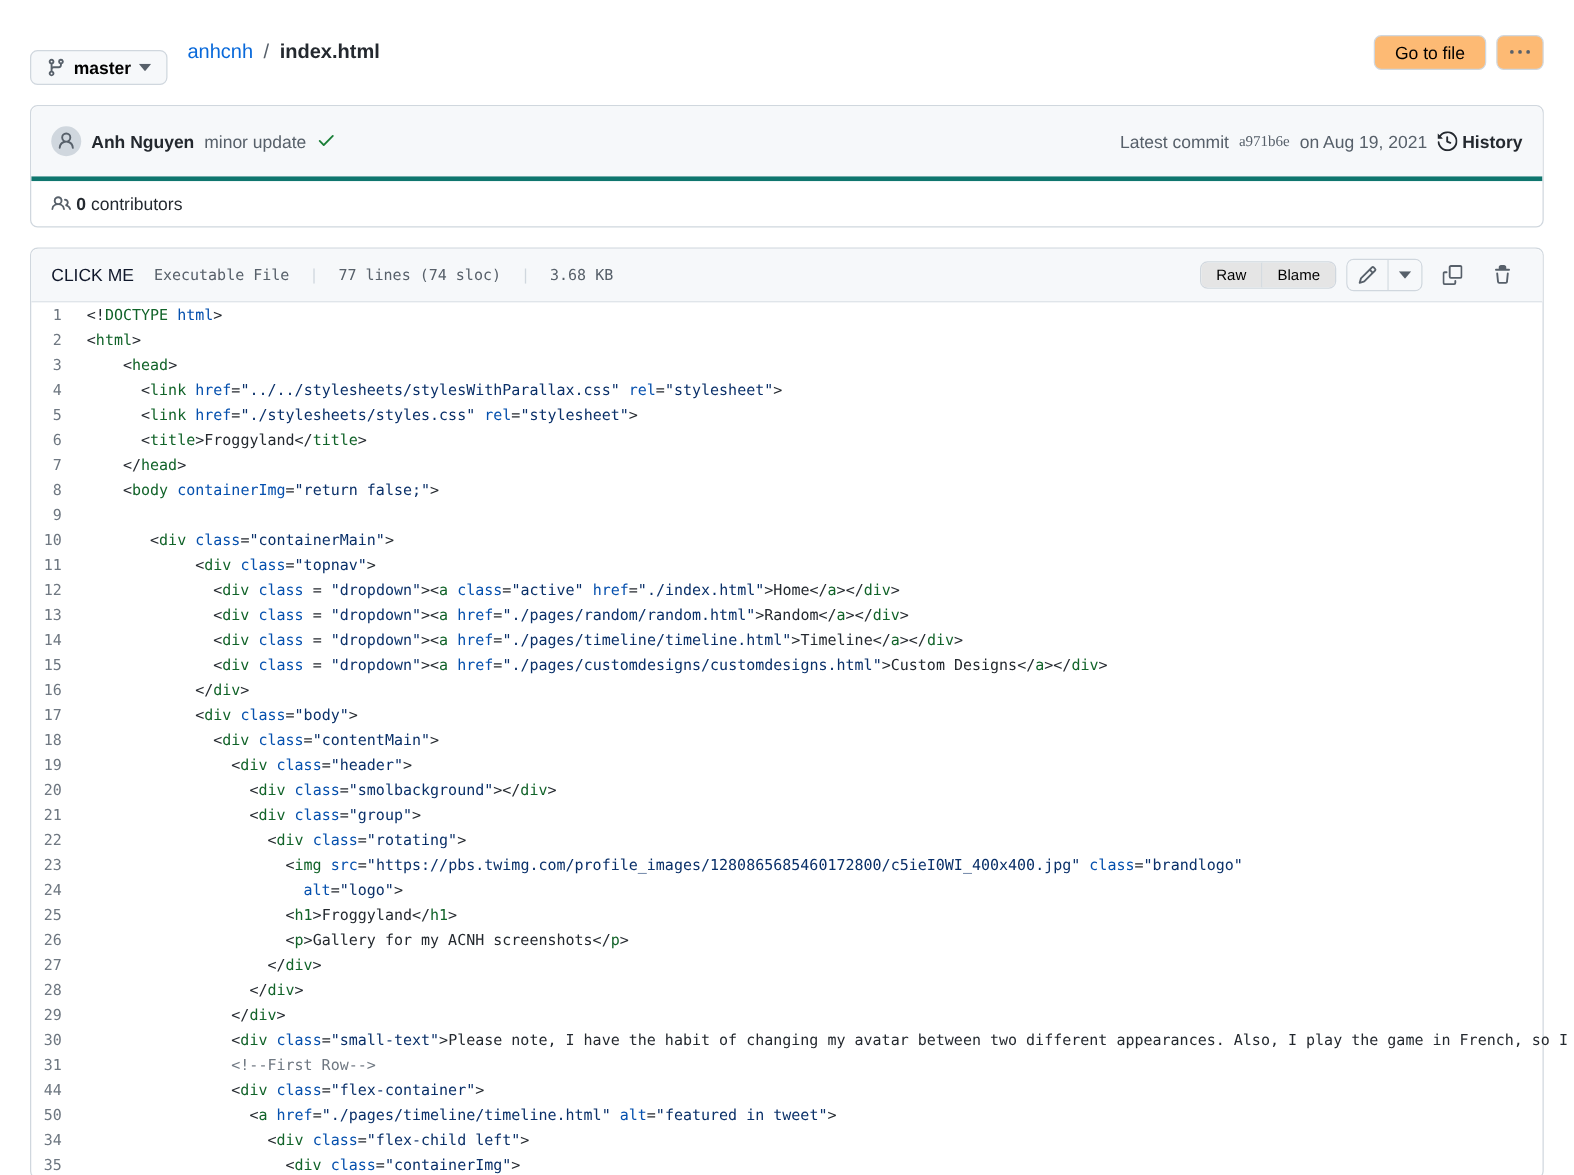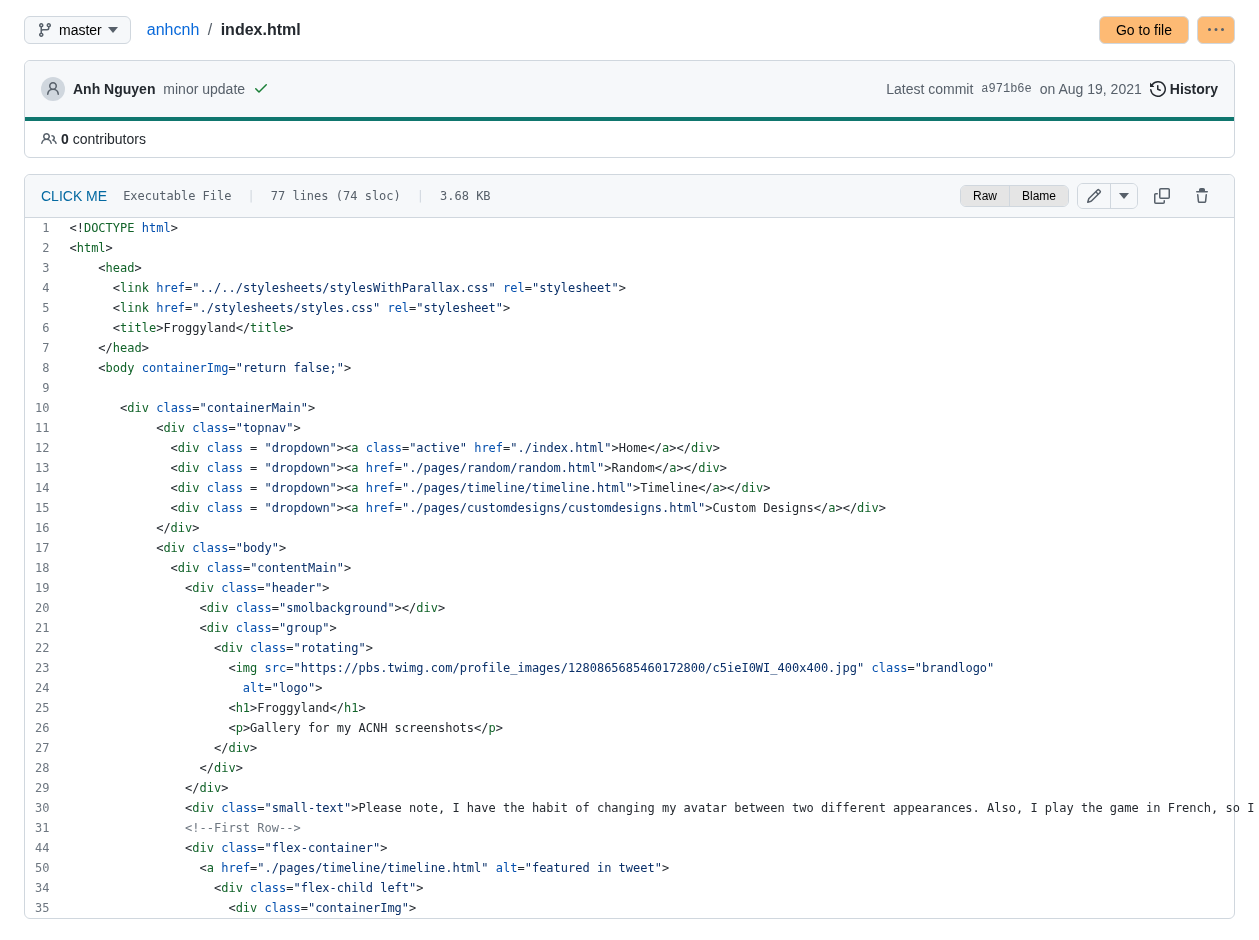--- a/index.html
+++ b/index.html
@@ -1,37 +1,37 @@
 <!DOCTYPE html>
 <html><head>
 <meta charset="utf-8">
 <style>
 * { box-sizing: border-box; margin: 0; padding: 0; }
 body { font-family: -apple-system, BlinkMacSystemFont, "Segoe UI", Helvetica, Arial, sans-serif; font-size: 14px; color: #24292f; background: #ffffff; }
 .container { max-width: 1259px; margin: 0 auto; padding: 0 24px; }
 .top-row { display: flex; align-items: center; justify-content: space-between; padding: 16px 0; }
 .top-left { display: flex; align-items: center; gap: 16px; }
-.branch-btn { display: inline-flex; align-items: center; gap: 6px; padding: 5px 12px; border: 1px solid #d0d7de; border-radius: 6px; background: #f6f8fa; font-size: 14px; font-weight: 400; cursor: pointer; }
+.branch-btn { display: inline-flex; align-items: center; gap: 6px; padding: 5px 12px; border: 1px solid #d0d7de; border-radius: 6px; background: #f6f8fa; font-size: 14px; font-weight: 700; cursor: pointer; margin-top: 24px; }
 .branch-btn svg { fill: #57606a; }
 .breadcrumb { font-size: 16px; }
 .breadcrumb a { color: #0969da; text-decoration: none; }
 .breadcrumb .sep { color: #57606a; margin: 0 4px; }
 .breadcrumb .current { font-weight: 600; color: #24292f; }
 .top-right { display: flex; align-items: center; gap: 8px; }
 .btn { display: inline-flex; align-items: center; padding: 5px 16px; border: 1px solid #d0d7de; border-radius: 6px; background: #fdba74; font-size: 14px; font-weight: 500; cursor: pointer; }
 .btn-icon { padding: 5px 10px; }
 .commit-box { border: 1px solid #d0d7de; border-radius: 6px; margin-bottom: 16px; }
 .commit-header { display: flex; align-items: center; justify-content: space-between; padding: 16px; background: #f6f8fa; border-bottom: 4px solid #0f766e; border-radius: 6px 6px 0 0; }
 .commit-left { display: flex; align-items: center; gap: 8px; }
 .avatar { width: 24px; height: 24px; border-radius: 50%; background: #d0d7de; display: inline-flex; align-items: center; justify-content: center; }
 .commit-author { font-weight: 600; }
 .commit-msg { color: #57606a; margin-left: 4px; }
 .check-icon { color: #1a7f37; }
 .commit-right { display: flex; align-items: center; gap: 8px; color: #57606a; font-size: 14px; }
-.commit-sha { font-family: Liberation Mono, monospace; font-size: 12px; }
+.commit-sha { font-family: Liberation Serif, serif; font-size: 12px; }
 .history-link { display: inline-flex; align-items: center; gap: 4px; color: #24292f; font-weight: 600; cursor: pointer; }
 .contributors-row { padding: 10px 16px; display: flex; align-items: center; gap: 4px; }
 .contributors-row svg { fill: #57606a; }
 .contributors-count { font-weight: 600; }
 .contributors-label { color: #24292f; }
 .file-box { border: 1px solid #d0d7de; border-radius: 6px; }
 .file-header { display: flex; align-items: center; justify-content: space-between; padding: 8px 16px; background: #f6f8fa; border-bottom: 1px solid #d0d7de; border-radius: 6px 6px 0 0; }
 .file-info { display: flex; align-items: center; gap: 16px; font-size: 12px; color: #57606a; font-family: ui-monospace, monospace; }
 .file-info .sep-bar { color: #d0d7de; }
 .file-actions { display: flex; align-items: center; gap: 8px; }
@@ -43,21 +43,21 @@
 .btn-group2 .icon-btn:last-child { border-right: none; }
 .icon-pad { padding: 4px 8px; cursor: pointer; color: #57606a; display: inline-flex; align-items: center; }
 .code-table { width: 100%; font-family: ui-monospace, SFMono-Regular, "SF Mono", Menlo, Consolas, monospace; font-size: 12px; line-height: 20px; border-collapse: collapse; }
 .code-table td.ln { width: 50px; text-align: right; padding: 0 10px; color: #6e7781; user-select: none; vertical-align: top; }
 .code-table td.cl { padding: 0 10px; white-space: pre; vertical-align: top; overflow: hidden; }
 .pl-ent { color: #116329; } 
 .pl-e { color: #0550ae; } 
 .pl-s { color: #0a3069; } 
 .pl-c { color: #6e7781; } 
 .pl-kos { color: #24292f; } 
-.clickme { font-family: -apple-system, sans-serif; font-size: 14px; color: #0369a1; }
+.clickme { font-family: -apple-system, sans-serif; font-size: 14px; color: #0f172a; }
 </style>
 </head>
 <body>
 
 <div class="container">
   <div class="top-row">
     <div class="top-left">
       <button class="branch-btn">
         <svg width="16" height="16" viewBox="0 0 16 16">
             <path d="M9.5 3.25a2.25 2.25 0 1 1 3 2.122V6A2.5 2.5 0 0 1 10 8.5H6a1 1 0 0 0-1 1v1.128a2.251 2.251 0 1 1-1.5 0V5.372a2.25 2.25 0 1 1 1.5 0v1.836A2.49 2.49 0 0 1 6 7h4a1 1 0 0 0 1-1v-.628A2.25 2.25 0 0 1 9.5 3.25zM4.25 2.5a.75.75 0 1 0 0 1.5.75.75 0 0 0 0-1.5zm0 9.5a.75.75 0 1 0 0 1.5.75.75 0 0 0 0-1.5zm7.5-9.5a.75.75 0 1 0 0 1.5.75.75 0 0 0 0-1.5z"></path>

